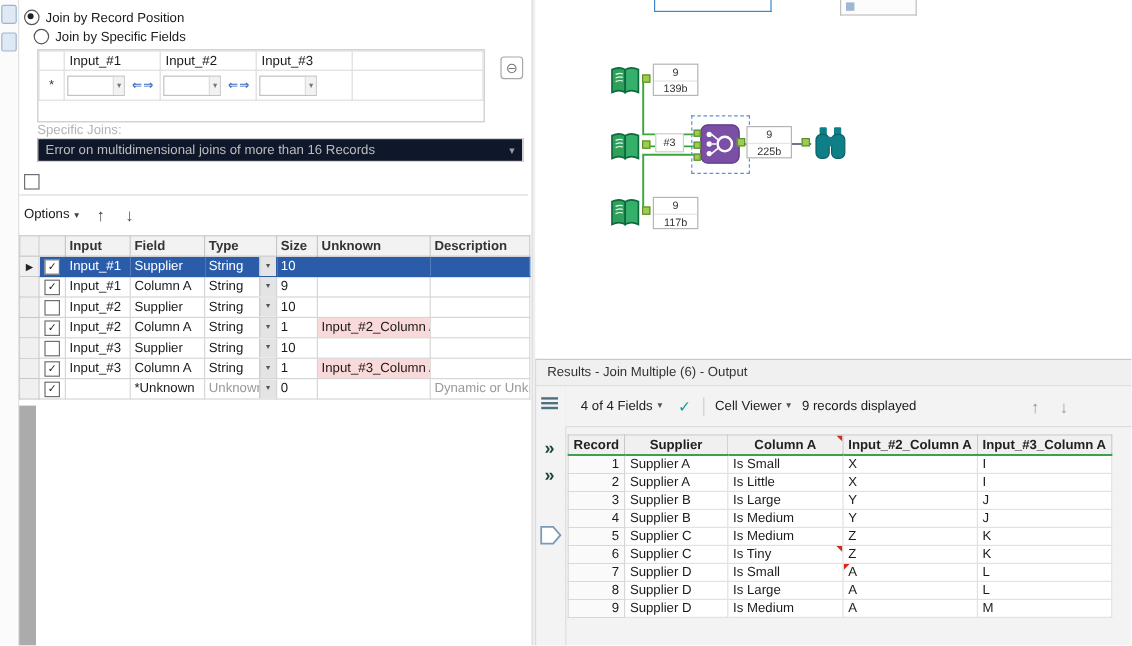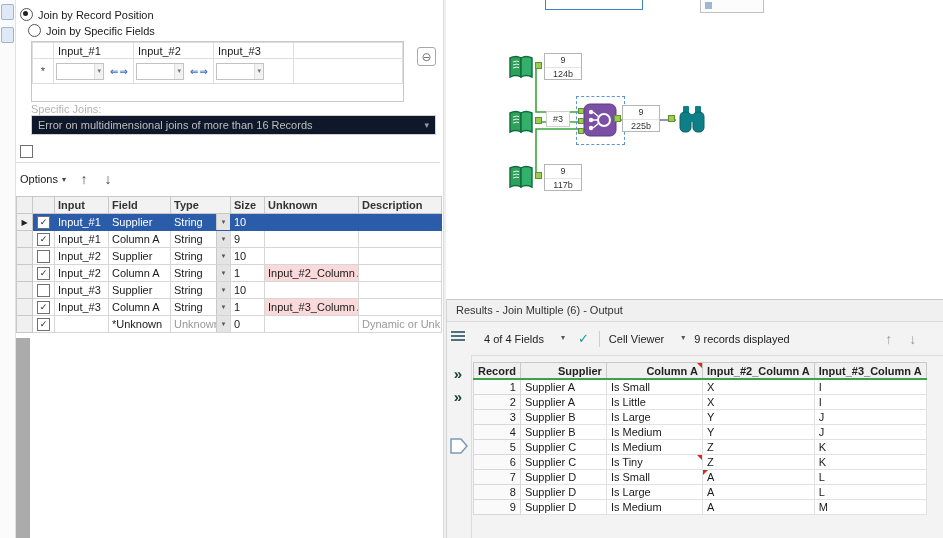--- a/index.html
+++ b/index.html
@@ -88,28 +88,28 @@
   
   .results{left:446px;top:299px;width:497px;height:239px;background:#f3f3f3;border-top:1px solid #c9c9c9;border-left:1px solid #d5d5d5;box-sizing:border-box}
   .res-title{height:21px;line-height:21px;padding-left:9px;background:#f0f0f0;border-bottom:1px solid #dadada;color:#333}
   .res-strip{position:absolute;left:0;top:22px;width:24px;bottom:0;background:#f3f3f3;border-right:1px solid #dcdcdc}
   .ham{position:absolute;left:3px;top:7px;width:16px;height:15px}
   .ham i{display:block;height:2px;background:#51707e;margin:2px 1px}
   .chev{position:absolute;left:0;width:22px;text-align:center;color:#1e4434;font-weight:bold;font-size:15px;line-height:16px}
   .pent{position:absolute;left:2px;top:114px}
   .res-toolbar{position:absolute;left:24px;top:22px;right:0;height:34px;background:#f3f3f3;border-bottom:1px solid #dcdcdc;
                display:flex;align-items:center;gap:6px;padding:0 10px;box-sizing:border-box}
-  .tb-dd{display:flex;align-items:flex-start;gap:17px;color:#222;padding:2px 3px}
+  .tb-dd{display:flex;align-items:flex-start;gap:4px;color:#222;padding:2px 3px}
   .tb-caret{font-size:8px;color:#555}
   .tb-check{color:#0f9d8f;font-weight:bold;font-size:13px;padding:0 4px}
   .tb-sep{width:1px;height:16px;background:#cfcfcf}
   .tb-arrow{color:#9a9a9a;font-size:14px;width:18px;text-align:center}
   .res-table-wrap{position:absolute;left:26px;top:62px}
   table.res{border-collapse:collapse;table-layout:fixed;font-size:11px;background:#fff}
-  .res th{background:#f0f0f0;border:1px solid #c9c9c9;border-bottom:2px solid #3da14c;font-weight:bold;text-align:right;
+  .res th{background:#f0f0f0;border:1px solid #c9c9c9;border-bottom:2px solid #3da14c;font-weight:bold;text-align:center;
           padding:0 4px;height:15px;color:#222;position:relative;overflow:hidden;white-space:nowrap}
   .res td{border:1px solid #e2e2e2;height:14px;padding:0 4px;position:relative;white-space:nowrap;overflow:hidden}
   .res td.rec{text-align:right;background:#fafafa;border-color:#d8d8d8}
   .corner{position:absolute;width:0;height:0;top:0}
   .corner.tr{right:0;border-top:5px solid #d42a1e;border-left:5px solid transparent}
   .corner.tl{left:0;border-top:5px solid #d42a1e;border-right:5px solid transparent}
 </style>
 </head>
 <body>
 
@@ -395,21 +395,21 @@
   <div class="abs anchor" style="left:535px;top:117px"></div>
   <div class="abs anchor" style="left:535px;top:172px"></div>
   <div class="abs anchor sm" style="left:578px;top:108px"></div>
   <div class="abs anchor sm" style="left:578px;top:118px"></div>
   <div class="abs anchor sm" style="left:578px;top:128px"></div>
   <div class="abs anchor" style="left:614px;top:115px"></div>
   <div class="abs anchor" style="left:668px;top:115px"></div>
 
   <div class="abs ann" style="left:544px;top:53px">
     <span class="l1">9</span>
-    <span class="l2">124b</span>
+    <span class="l2">139b</span>
   </div>
   <div class="abs hash-ann" style="left:546px;top:111px">
     <span>#3</span>
   </div>
   <div class="abs ann" style="left:622px;top:105px">
     <span class="l1">9</span>
     <span class="l2">225b</span>
   </div>
   <div class="abs ann" style="left:544px;top:164px">
     <span class="l1">9</span>

